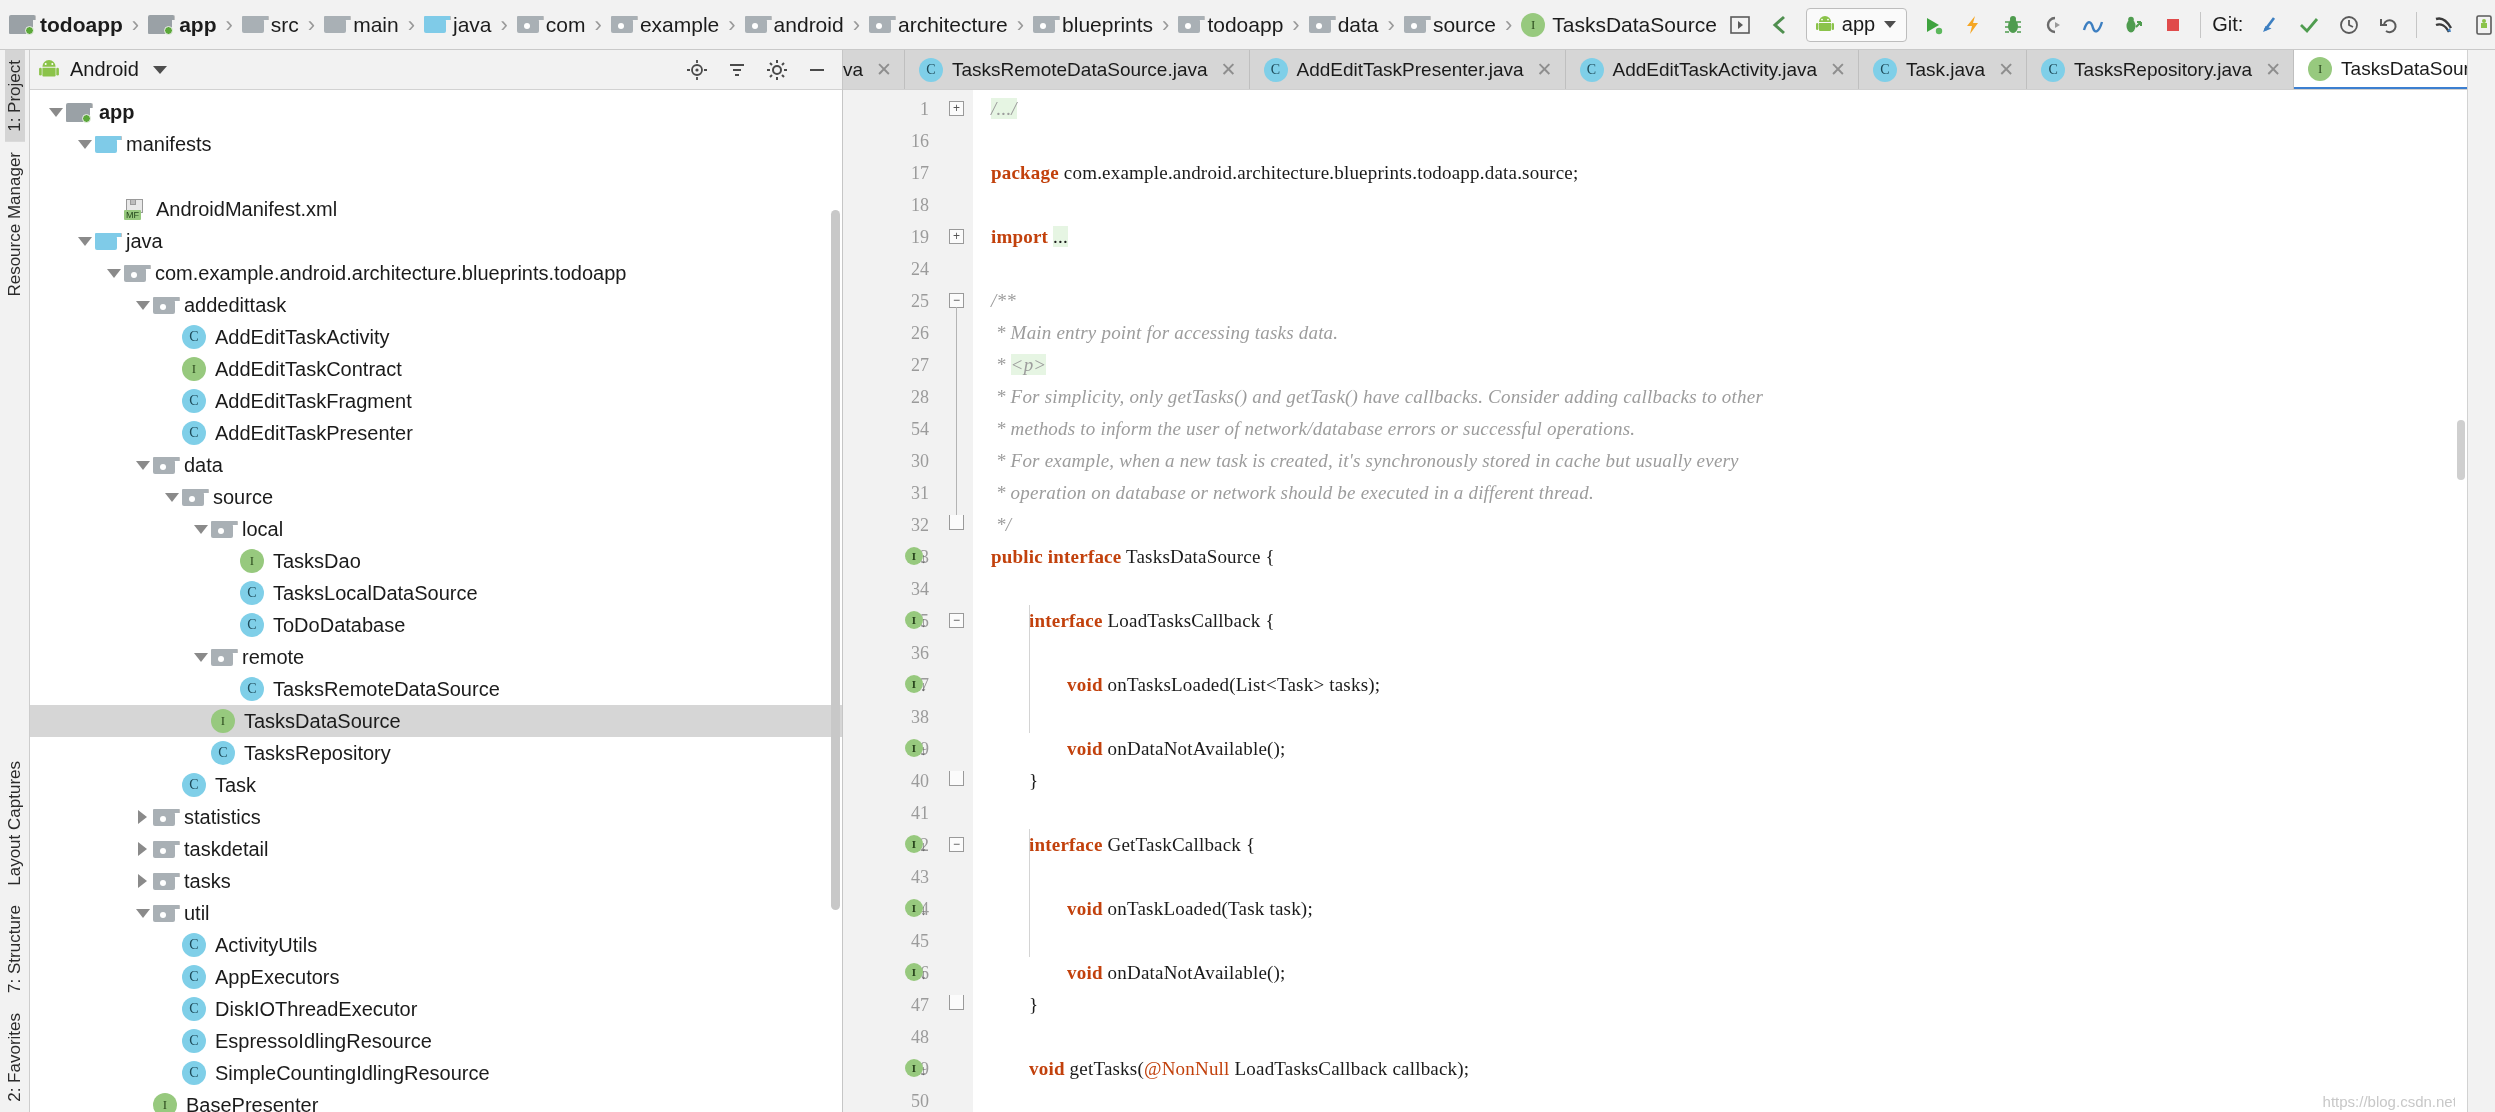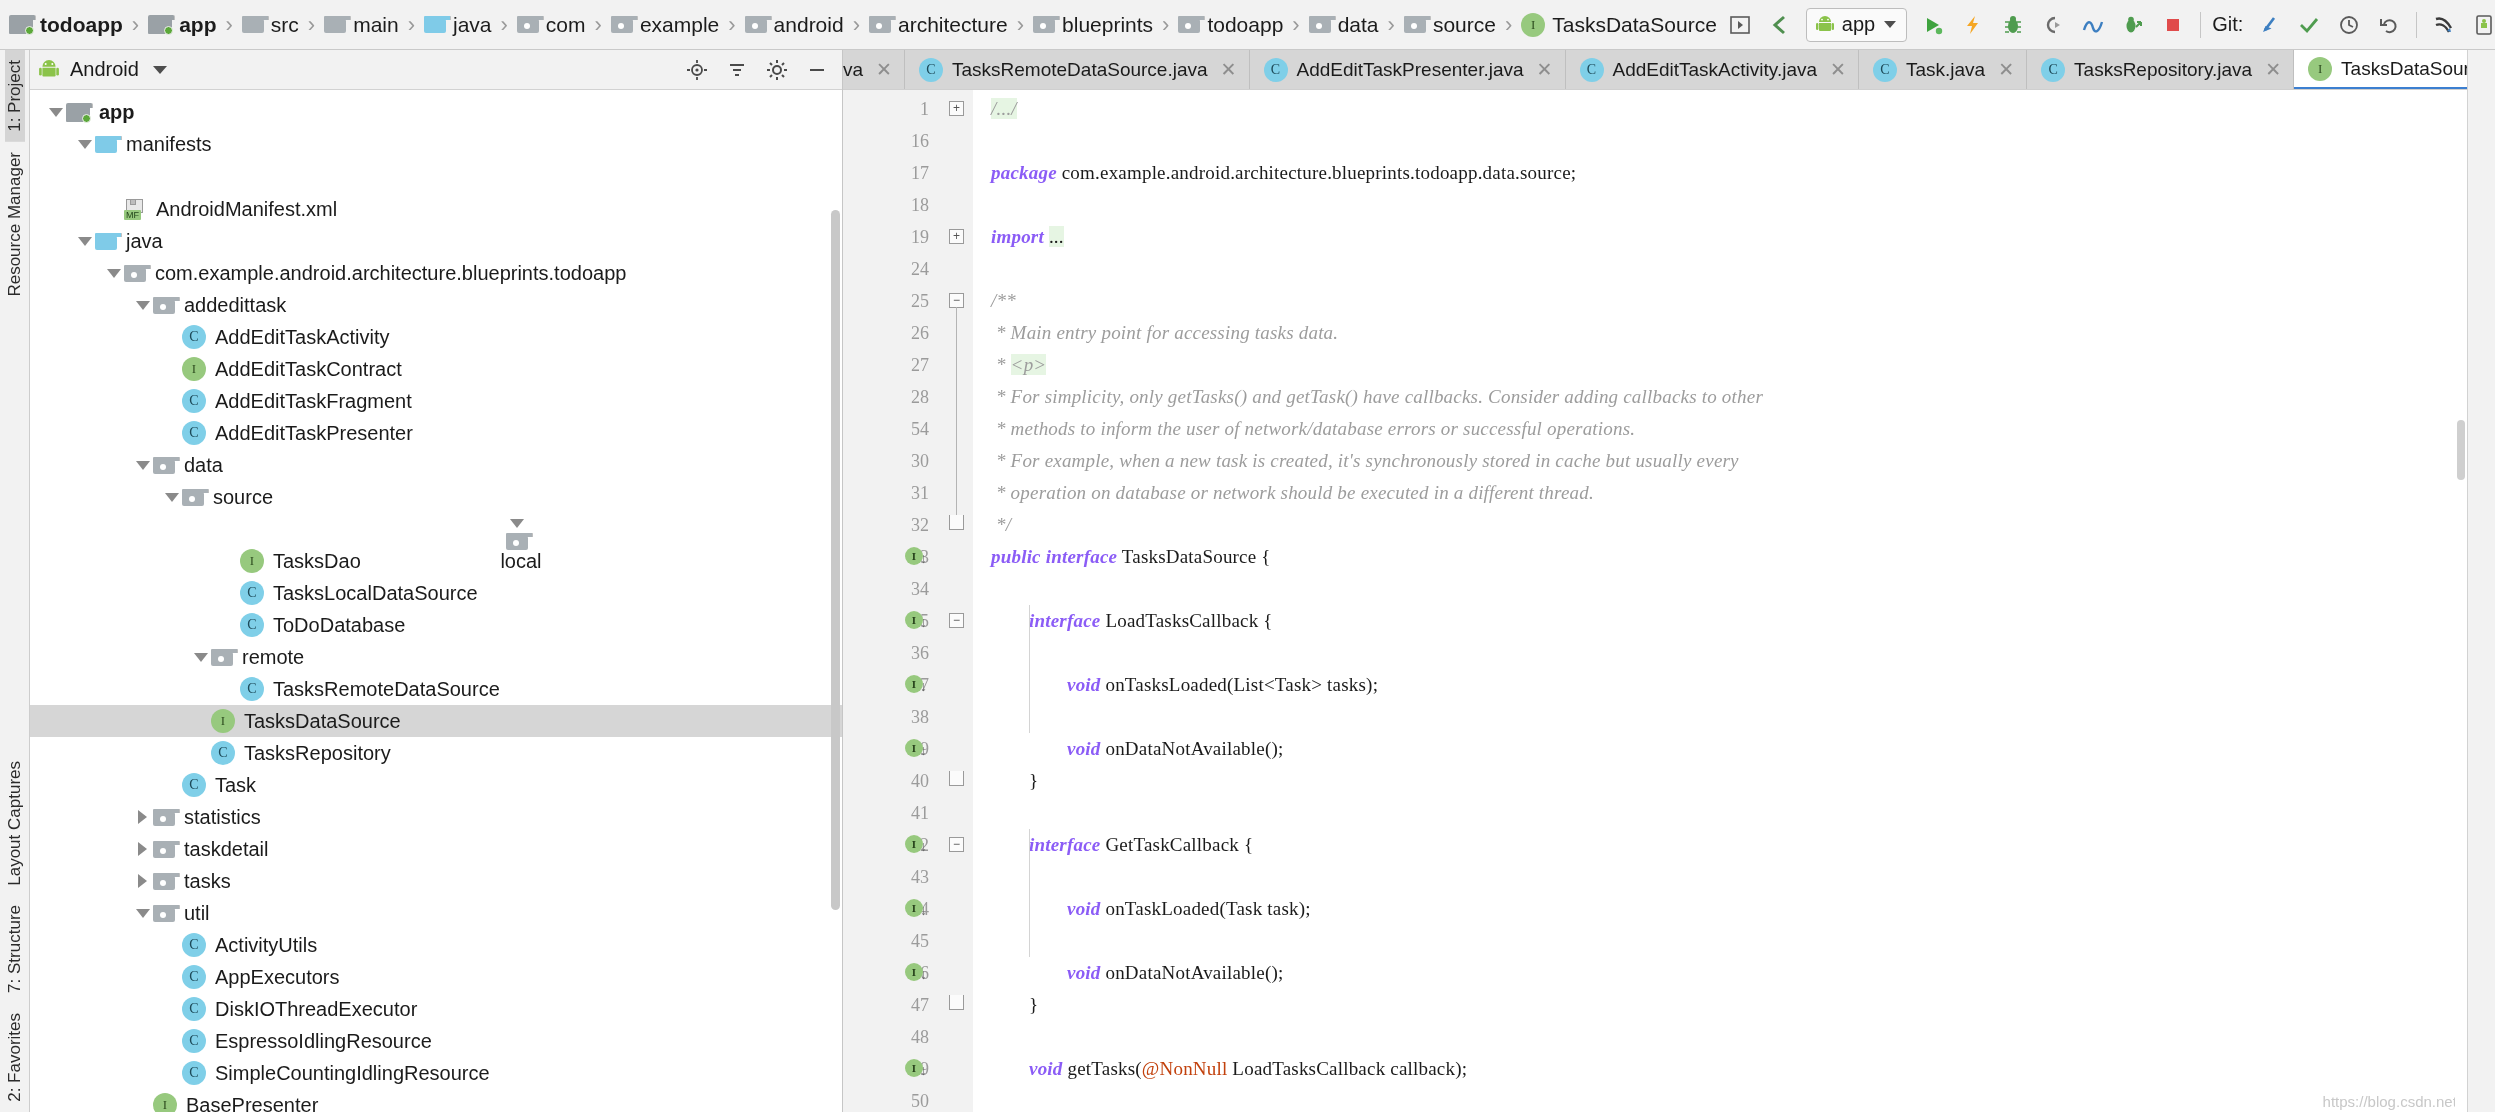--- a/index.html
+++ b/index.html
@@ -137,21 +137,21 @@
 
   .fold { position:absolute; left:6px; width:15px; height:15px; border:1px solid #9a9a9a; background:#fbfbfb;
           font-size:12px; line-height:13px; text-align:center; color:#555; font-family:"Liberation Sans",sans-serif;}
   .foldline { position:absolute; left:13px; width:1px; background:#b4b4b4; }
   .foldend { position:absolute; left:6px; width:15px; height:15px; border:1px solid #9a9a9a;
              border-top:0; background:#fbfbfb; }
   .vline { position:absolute; width:1px; background:#d4d4d4; }
 
   .cl { position:absolute; height:32px; line-height:32px; white-space:pre;
         font-family:"Liberation Serif", serif; font-size:19px; color:#1b1b1b; letter-spacing:0.2px;}
-  .k  { color:#8b5cf6; font-weight:bold;font-style:italic; }
+  .k  { color:#c2410c; font-weight:bold; }
   .cm { color:#9c9c9c; font-style:italic; }
   .cmk{ color:#9c9c9c; font-style:italic; background:#e6f5e3;}
   .an { color:#c2410c; }
   .hl { background:#e6f5e3; }
   .fr { position:absolute; right:6px; bottom:2px; font-size:15px; color:#c8c8c8;}
 
   .edscroll { position:absolute; right:0; top:0; width:12px; bottom:0; background:#fff; }
   .edscroll .thumb { position:absolute; right:2px; top:330px; width:8px; height:60px; background:#cfcfcf; border-radius:4px;}
   .rightrail { width:28px; min-width:28px; background:#f2f2f2; border-left:1px solid #d2d2d2; }
 </style>
@@ -554,21 +554,21 @@
           </div>
           <div class="row" style="padding-left: 132px;">
             <span class="arrow down"></span>
             <span class="ic ic-folder">
               <span class="tab"></span>
               <span class="bod"></span>
               <span class="dot"></span>
             </span>
             <span class="label">source</span>
           </div>
-          <div class="row" style="padding-left: 161px; flex-direction: column;">
+          <div class="row" style="padding-left: 161px;">
             <span class="arrow down"></span>
             <span class="ic ic-folder">
               <span class="tab"></span>
               <span class="bod"></span>
               <span class="dot"></span>
             </span>
             <span class="label">local</span>
           </div>
           <div class="row" style="padding-left: 190px;">
             <span class="arrow"></span>

